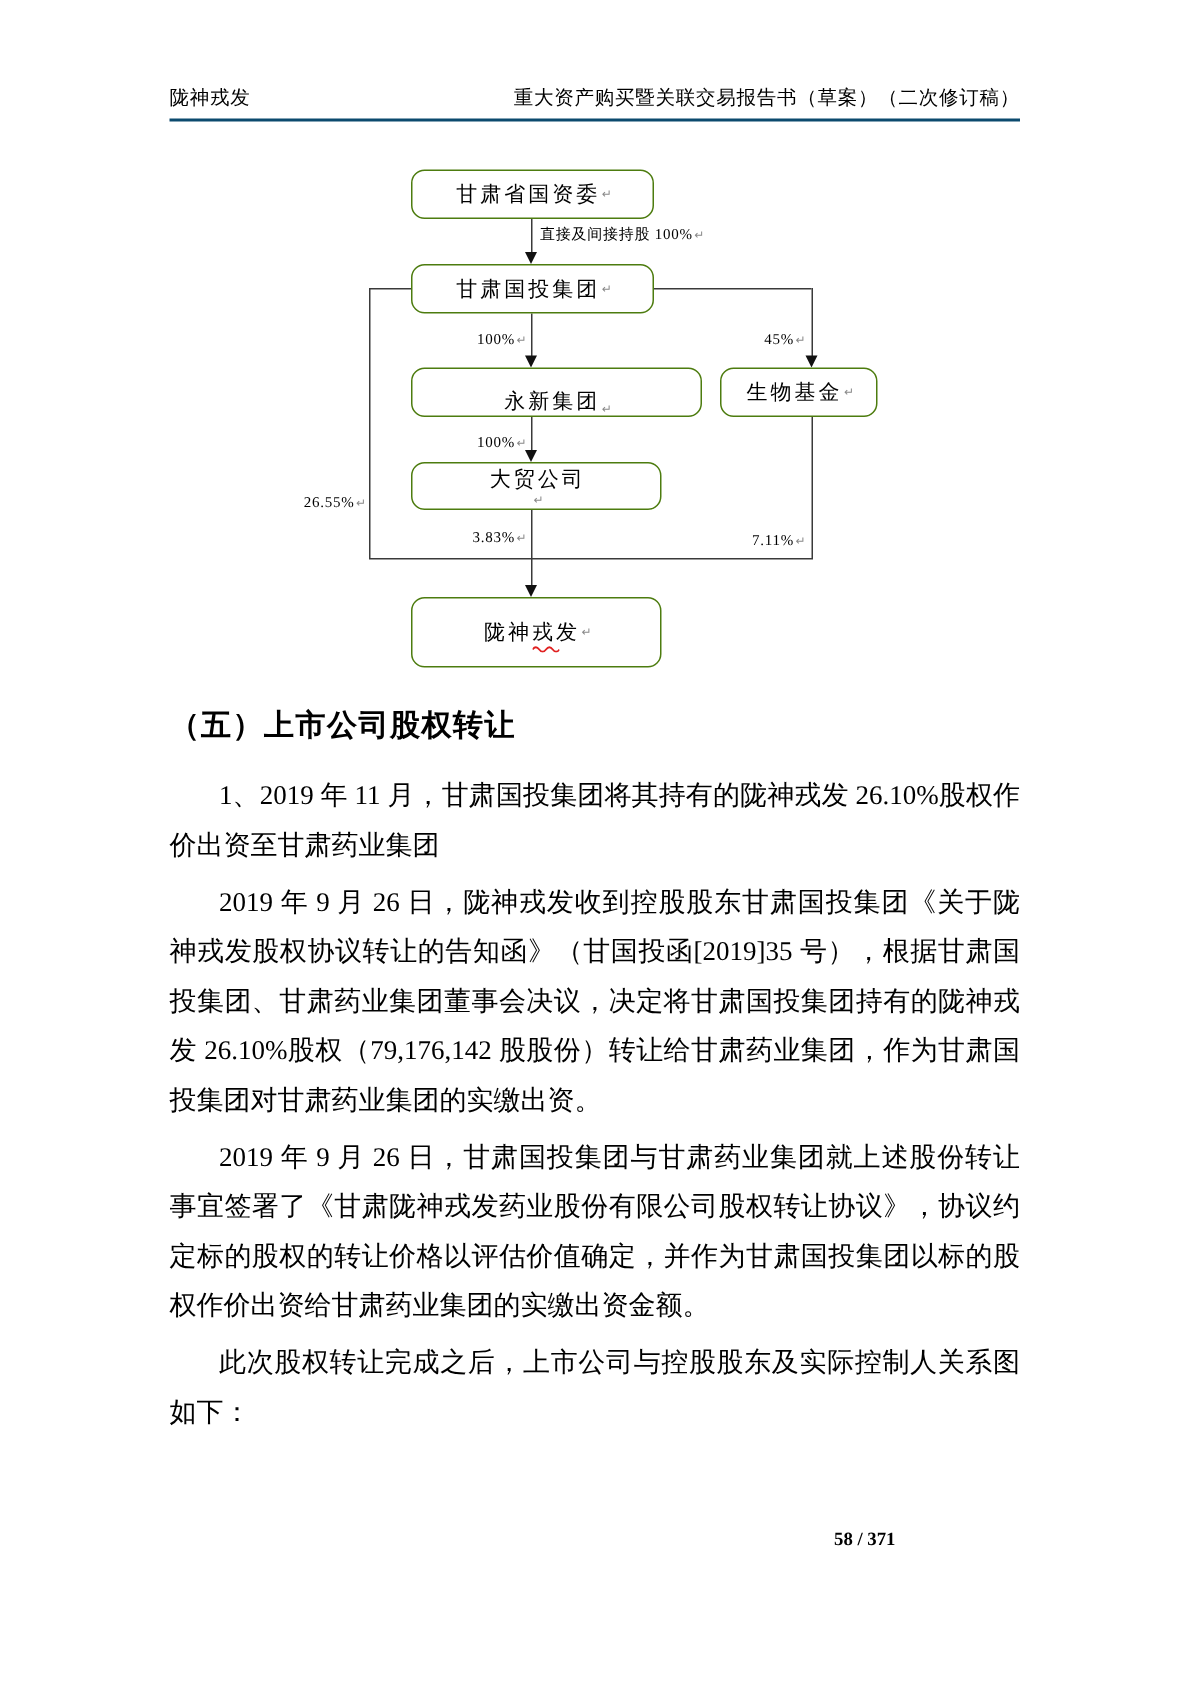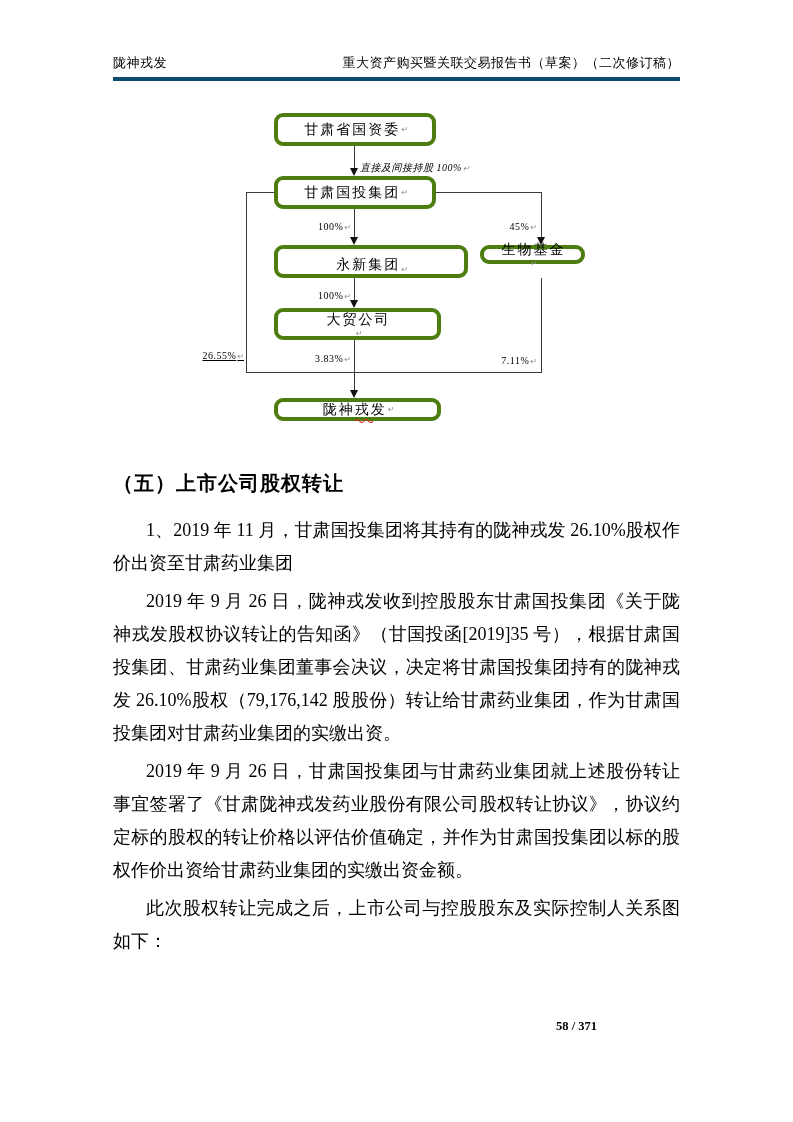--- a/index.html
+++ b/index.html
@@ -5,28 +5,28 @@
   * { margin:0; padding:0; box-sizing:border-box; }
   html,body { background:#ffffff; }
   body {
     width:793px; height:1122px; position:relative;
     font-family:"Liberation Serif", serif; color:#000;
     overflow:hidden;
   }
   
   .hdr {
     position:absolute; left:113px; top:50px; width:567px; height:31px;
-    border-bottom:4px solid #0c4a6e;
+    border-bottom:2px solid #0c4a6e;
     display:flex; justify-content:space-between; align-items:flex-end;
     padding-bottom:5px; font-size:13px; letter-spacing:0.5px;
   }
   
   .chart { position:absolute; left:0; top:0; width:793px; height:460px; }
   .box {
-    position:absolute; background:#fff; border:4px solid #4d7c0f;
+    position:absolute; background:#fff; border:1px solid #4d7c0f;
     border-radius:9px; display:flex; align-items:center; justify-content:center;
     font-size:14px; letter-spacing:2px; padding-left:2px; white-space:nowrap;
   }
   .hline, .vline { position:absolute; background:#3a3a3a; }
   .hline { height:1px; }
   .vline { width:1px; }
   .ah {
     position:absolute; width:0; height:0;
     border-left:4px solid transparent; border-right:4px solid transparent;
     border-top:8px solid #111;
@@ -77,33 +77,33 @@
 
     <div class="vline" style="left:354px; top:278px; height:23px;"></div>
     <div class="ah" style="left:350px; top:300px;"></div>
 
     <div class="vline" style="left:541px; top:278px; height:94px;"></div>
     <div class="hline" style="left:246px; top:372px; width:296px;"></div>
 
     <div class="vline" style="left:354px; top:340px; height:51px;"></div>
     <div class="ah" style="left:350px; top:390px;"></div>
 
-    <div class="elabel" style="left:360px; top:161px;font-style:italic;">
+    <div class="elabel" style="left:360px; top:149px;">
       <span>直接及间接持股 100%</span><span class="pilcrow">↵</span>
     </div>
     <div class="elabel" style="right:442px; top:221px;">
       <span>100%</span><span class="pilcrow">↵</span>
     </div>
     <div class="elabel" style="right:256px; top:221px;">
       <span>45%</span><span class="pilcrow">↵</span>
     </div>
     <div class="elabel" style="right:442px; top:290px;">
       <span>100%</span><span class="pilcrow">↵</span>
     </div>
-    <div class="elabel" style="right:549px; top:350px;text-decoration:underline;">
+    <div class="elabel" style="right:549px; top:330px;">
       <span>26.55%</span><span class="pilcrow">↵</span>
     </div>
     <div class="elabel" style="right:442px; top:353px;">
       <span>3.83%</span><span class="pilcrow">↵</span>
     </div>
     <div class="elabel" style="right:256px; top:355px;">
       <span>7.11%</span><span class="pilcrow">↵</span>
     </div>
 
     <div class="box" style="left:274px; top:113px; width:162px; height:33px;">
@@ -111,29 +111,29 @@
         <span class="pilcrow">↵</span>
     </div>
     <div class="box" style="left:274px; top:176px; width:162px; height:33px;">
       <span>甘肃国投集团</span>
         <span class="pilcrow">↵</span>
     </div>
     <div class="box" style="left:274px; top:245px; width:194px; height:33px;align-items:flex-end;">
       <span>永新集团</span>
         <span class="pilcrow">↵</span>
     </div>
-    <div class="box" style="left:480px; top:245px; width:105px; height:19px;flex-direction:column;">
+    <div class="box" style="left:480px; top:245px; width:105px; height:33px;">
       <span>生物基金</span>
         <span class="pilcrow">↵</span>
     </div>
     <div class="box" style="left:274px; top:308px; width:167px; height:32px;flex-direction:column;">
       <span>大贸公司</span>
         <span class="pilcrow">↵</span>
     </div>
-    <div class="box" style="left:274px; top:398px; width:167px; height:23px;">
+    <div class="box" style="left:274px; top:398px; width:167px; height:47px;">
       <span>陇神</span>
         <span style="position:relative;"><span>戎</span><svg class="wavy" style="left:0; bottom:-4px;" width="18" height="5" viewBox="0 0 18 5">
             <path d="M0,3 Q2.25,0 4.5,3 T9,3 T13.5,3 T18,3" fill="none" stroke="#e02020" stroke-width="1.2"></path>
           </svg></span>
         <span>发</span>
         <span class="pilcrow">↵</span>
     </div>
   </div>
 
   <div class="content">

